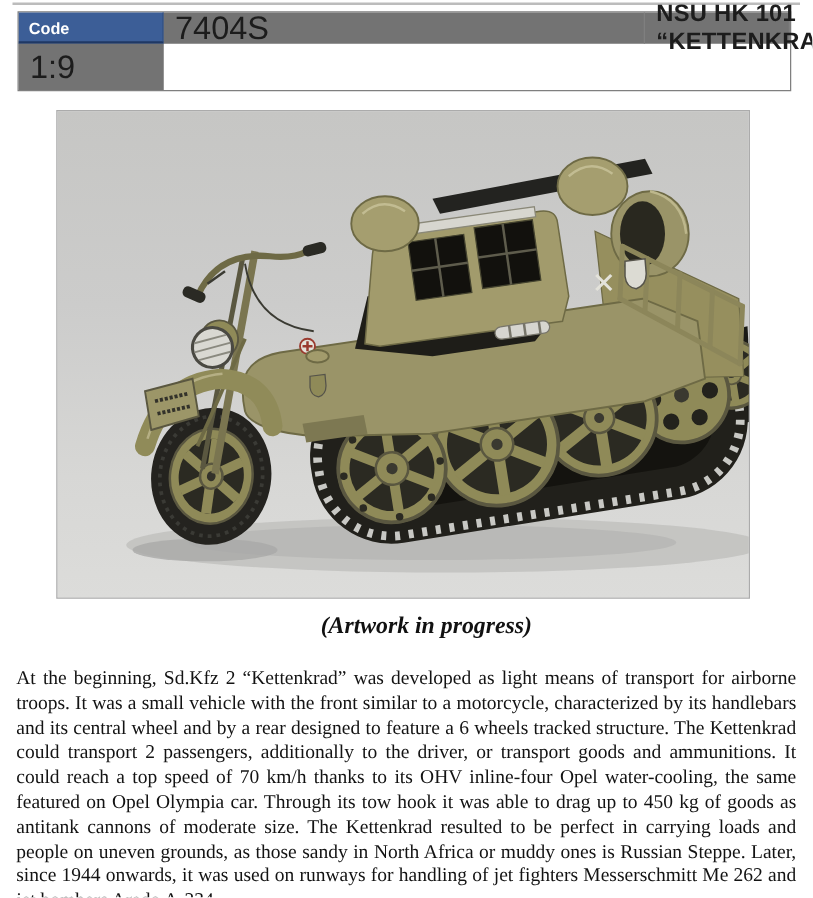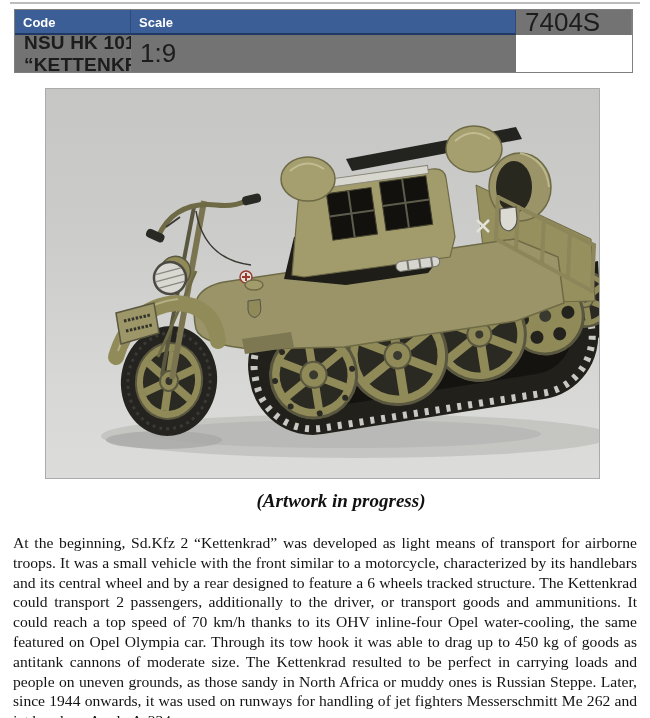--- a/index.html
+++ b/index.html
@@ -36,21 +36,20 @@
 </style>
 </head>
 <body>
 
 <div class="page">
 
   <div class="top-rule"></div>
 
   <div class="ctable">
     <div class="hcell">Code</div>
-    <div class="hcell">Scale</div>
     <div class="dcell">7404S</div>
     <div class="dcell desc">NSU HK 101 “KETTENKRAD”</div>
     <div class="dcell">1:9</div>
   </div>
 
   <div class="photo-frame">
     <svg width="553" height="389" viewBox="0 0 553 389">
 
       <g>
         <ellipse cx="310" cy="347" rx="255" ry="22" fill="#bdbdbb" opacity="0.75"></ellipse>

